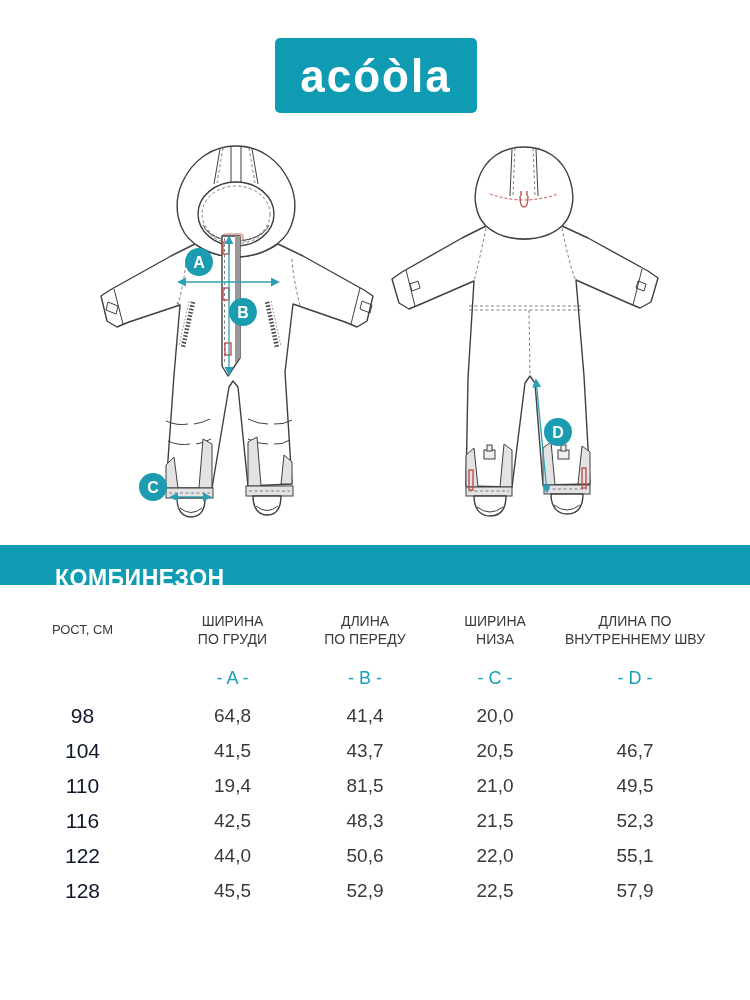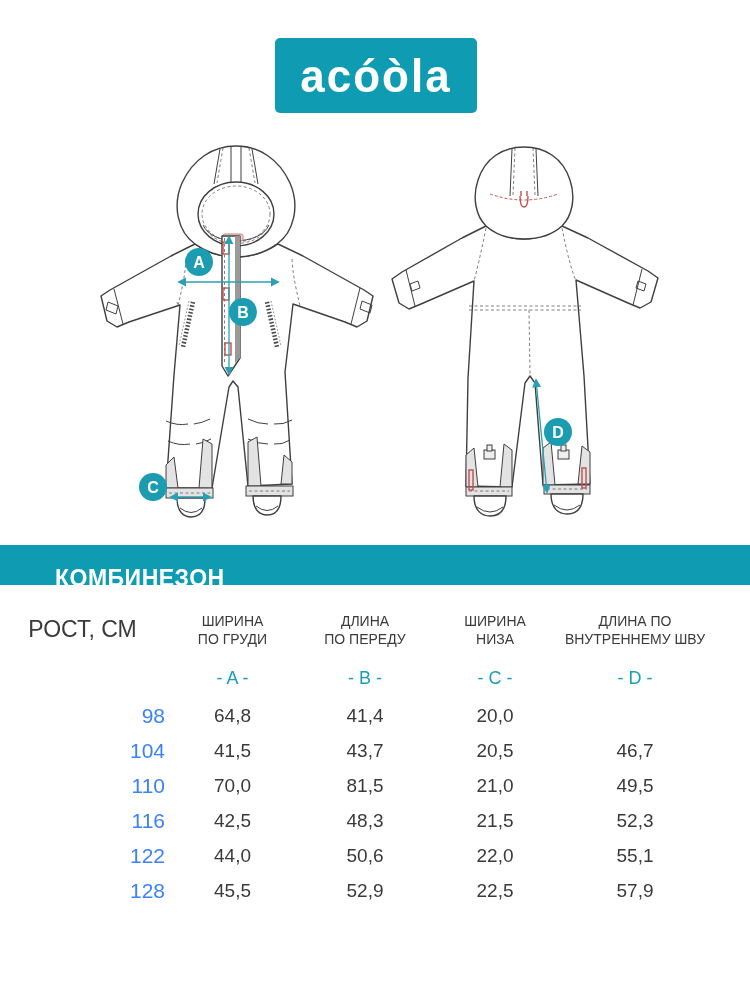--- a/index.html
+++ b/index.html
@@ -37,26 +37,26 @@
     position:absolute;left:0;top:545px;width:750px;height:40px;background:#0f9cb2;
     display:flex;align-items:center;
   }
   .section-title{color:#fff;font-size:23px;font-weight:bold;letter-spacing:.5px;padding-left:55px;margin-top:27px;}
   
   .size-table{position:absolute;left:0;top:602px;width:750px;
     --cols:165px 135px 130px 130px 150px;}
   .t-row{display:grid;grid-template-columns:var(--cols);align-items:center;}
   .t-head{height:56px;}
   .t-head .cell{font-size:14px;line-height:1.3;color:#3a3a3a;text-align:center;}
-  .t-head .height-h{font-size:23px;}
+  .t-head .height-h{font-size:13px;}
   .t-letters{height:40px;}
   .t-letters .cell{text-align:center;color:#199fb5;font-size:18px;}
   .t-data{height:35px;}
   .t-data .cell{text-align:center;font-size:19px;color:#3a3a3a;}
-  .t-data .height-v{color:#3b82f6;font-size:21px;text-align:right;}
+  .t-data .height-v{color:#0f172a;font-size:21px;}
 </style>
 </head>
 <body>
 
 <div class="logo-box">
   <div class="logo-text">acóòla</div>
 </div>
 
 <svg id="front-view" class="diagram" viewBox="0 0 280 400">
   <defs>
@@ -241,21 +241,21 @@
   </div>
   <div class="t-row t-data">
     <div class="cell height-v">104</div>
     <div class="cell">41,5</div>
     <div class="cell">43,7</div>
     <div class="cell">20,5</div>
     <div class="cell">46,7</div>
   </div>
   <div class="t-row t-data">
     <div class="cell height-v">110</div>
-    <div class="cell">70,0</div>
+    <div class="cell">19,4</div>
     <div class="cell">81,5</div>
     <div class="cell">21,0</div>
     <div class="cell">49,5</div>
   </div>
   <div class="t-row t-data">
     <div class="cell height-v">116</div>
     <div class="cell">42,5</div>
     <div class="cell">48,3</div>
     <div class="cell">21,5</div>
     <div class="cell">52,3</div>

